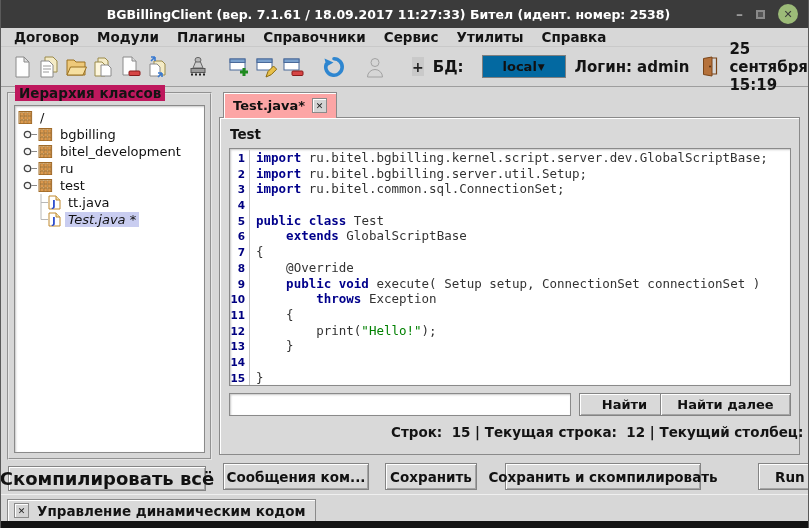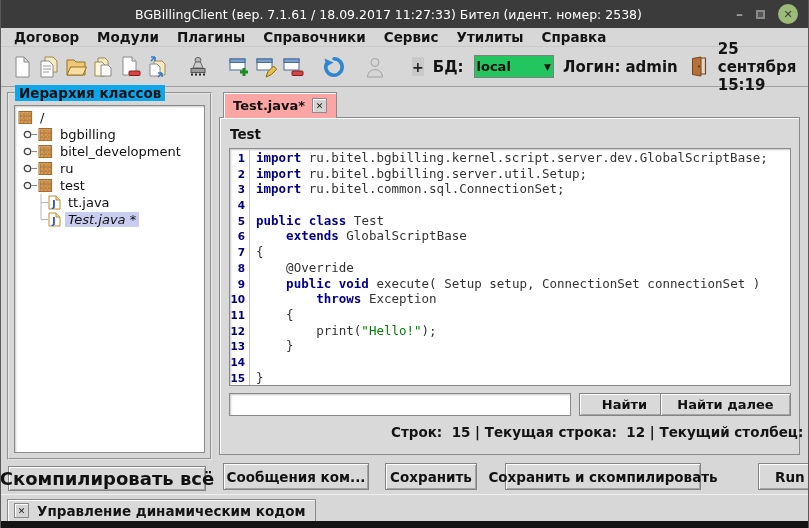--- a/index.html
+++ b/index.html
@@ -9,21 +9,21 @@
   .window {
     position:relative; width:809px; height:528px; overflow:hidden;
     background:#d7d7d7; border-left:1px solid #5a5a5a; border-right:1px solid #5a5a5a;
   }
 
   
   .titlebar {
     height:28px; background:#3b3b3b; display:flex; align-items:center; position:relative;
   }
   .titlebar .title {
-    flex:1; text-align:center; color:#ffffff; font-weight:normal; font-size:12.5px;
+    flex:1; text-align:center; color:#ffffff; font-weight:bold; font-size:12.5px;
     padding-left:40px;
   }
   .win-controls { display:flex; align-items:center; gap:13px; padding-right:10px; }
   .wc-min { color:#9a9a9a; font-weight:bold; font-size:14px; line-height:10px; cursor:default; }
   .wc-max { width:9px; height:9px; border:2px solid #8a8a8a; background:#555; }
   .wc-close {
     width:20px; height:20px; border-radius:50%; background:#9cbb78;
     color:#3a3a3a; font-weight:bold; font-size:11px; display:flex; align-items:center; justify-content:center;
   }
 
@@ -42,22 +42,22 @@
   .tb-btn { width:27px; height:26px; display:flex; align-items:center; justify-content:center; }
   .tb-btn .icon { display:flex; }
   .gap-l { margin-left:14px; }
   .plus-btn {
     margin-left:24px; width:19px; height:19px; background:#c9c9c9;
     display:flex; align-items:center; justify-content:center;
     font-weight:bold; font-size:14px; color:#222;
   }
   .tb-label { font-weight:bold; font-size:15px; color:#141414; margin-left:9px; }
   .dropdown {
-    margin-left:10px; width:136px; height:23px; background:#22c55e;
-    border:1px solid #7f7f7f; display:flex; align-items:center; padding:0 2px;
+    margin-left:18px; width:136px; height:23px; background:#0369a1;
+    border:1px solid #7f7f7f; display:flex; align-items:center; padding:0 20px;
     font-weight:bold; font-size:13px; color:#111;
   }
   .dropdown .dd-val { flex:1; }
   .dd-arrow { font-size:9px; color:#111; }
   .door { margin-left:11px; display:flex; }
   .tb-date { margin-left:10px; }
 
   
   .btn {
     position:absolute; background:#d9d9d9; border:1px solid #848484;
@@ -67,21 +67,21 @@
     font-family:"DejaVu Sans", sans-serif; white-space:nowrap;
   }
   .sunken { background:#fff; border:1px solid #8a8a8a; box-shadow: inset 1px 1px 2px rgba(0,0,0,0.22); }
 
   
   .groupbox {
     position:absolute; left:6px; top:92px; width:205px; height:368px;
     border:2px groove #e6e6e6;
   }
   .groupbox .legend {
-    position:absolute; top:-9px; left:6px; background:#0ea5e9; padding:0 4px;
+    position:absolute; top:-9px; left:6px; background:#be185d; padding:0 4px;
     font-weight:bold; font-size:13.5px; color:#141414;text-align:right;
   }
   .treebox {
     position:absolute; left:5px; right:5px; top:11px; bottom:5px;
     overflow:hidden; padding-top:3px;
   }
   .tree-row { height:17px; display:flex; align-items:center; font-size:13px; color:#111; white-space:nowrap; }
   .tree-row .t-label { padding:0 3px; }
   .tree-row .t-label.sel { background:#c9cdf0; }
   .tree-row .t-label.ital { font-style:italic; }

